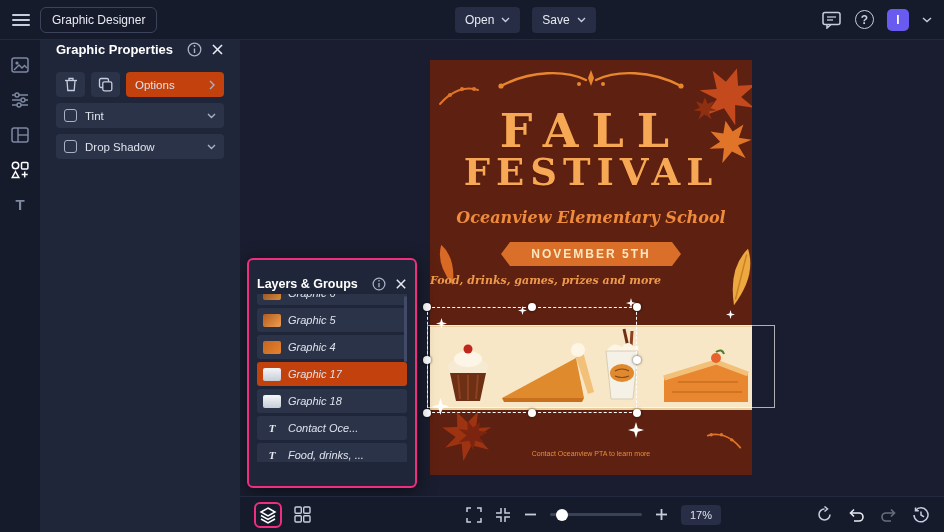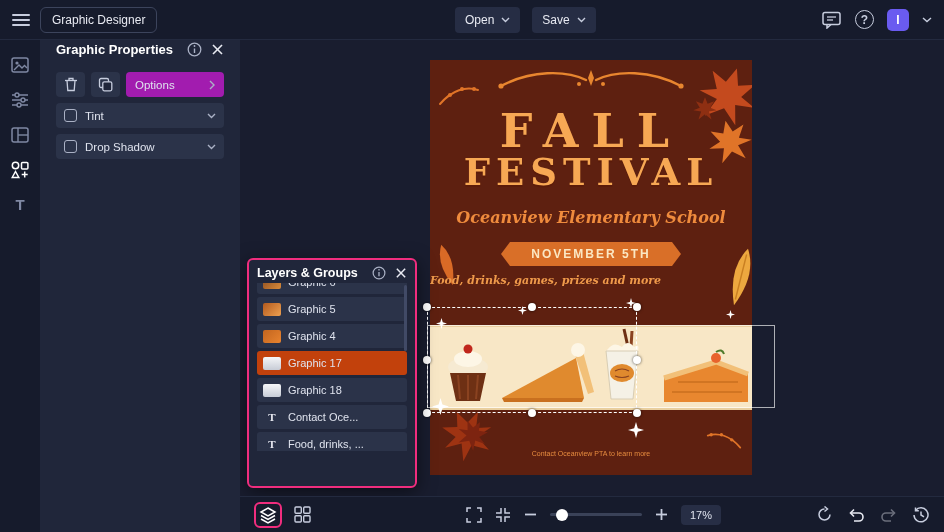--- a/index.html
+++ b/index.html
@@ -38,21 +38,21 @@
   .t-glyph { font-size:15px; font-weight:bold; color:#7f88a3; }
 
   
   .props { width:200px; background:#20263a; padding:2px 16px; flex:none; }
   .panel-head { display:flex; align-items:center; }
   .panel-title { font-size:13px; font-weight:bold; color:#fff; }
   .panel-head .icons { margin-left:auto; display:flex; gap:9px; align-items:center; }
   .actions-row { display:flex; gap:6px; margin-top:15px; }
   .sq-btn { width:29px; height:25px; background:#2b3349; border:none; border-radius:4px;
     display:flex; align-items:center; justify-content:center; cursor:pointer; }
-  .options-btn { flex:1; height:25px; background:#a21caf; border:none; border-radius:4px;
+  .options-btn { flex:1; height:25px; background:#c2410c; border:none; border-radius:4px;
     color:#dfe3ee; font-size:11.5px; display:flex; align-items:center;
     justify-content:space-between; padding:0 9px; cursor:pointer; }
   .prop-row { height:25px; background:#2b3349; border-radius:4px; display:flex;
     align-items:center; gap:8px; padding:0 8px; margin-top:6px; cursor:pointer; }
   .prop-row:first-of-type { margin-top:13px; }
   .prop-row.checked { background:#4a55b8; }
   .cbx { width:13px; height:13px; border:1.5px solid #aab1c5; border-radius:3px;
     flex:none; display:flex; align-items:center; justify-content:center; }
   .prop-row.checked .cbx { background:#3d6ef0; border-color:#3d6ef0; }
   .prop-label { font-size:11.5px; }
@@ -92,28 +92,28 @@
     border:1.5px dashed #ffffff; cursor:move; }
   .h { position:absolute; width:8px; height:8px; background:#fff; border-radius:50%;
     box-shadow:0 0 3px rgba(0,0,0,.7); cursor:pointer; }
   .h-tl{left:-5px;top:-5px} .h-tm{left:calc(50% - 4px);top:-5px} .h-tr{right:-5px;top:-5px}
   .h-ml{left:-5px;top:calc(50% - 4px)} .h-mr{right:-5px;top:calc(50% - 4px)}
   .h-bl{left:-5px;bottom:-5px} .h-bm{left:calc(50% - 4px);bottom:-5px} .h-br{right:-5px;bottom:-5px}
 
   
   .layers-float { position:absolute; left:7px; top:218px; width:170px; height:230px;
     background:#20263a; border:2px solid #f02d7e; border-radius:6px;
-    padding:6px 8px 0; box-shadow:0 4px 18px rgba(0,0,0,.5); }
+    padding:17px 8px 0; box-shadow:0 4px 18px rgba(0,0,0,.5); }
   .layers-float .panel-title { font-size:12.5px; }
   .tabs { display:flex; margin-top:8px; border-bottom:1px solid #323a52; }
   .tab { flex:1; text-align:center; font-size:11.5px; color:#8a93ad; padding-bottom:7px;
     cursor:pointer; }
   .tab.active { color:#fff; }
   .tab.active span { border-bottom:2px solid #4d6bff; padding-bottom:6px; }
-  .layer-list { height:168px; overflow:hidden; margin-top:3px; position:relative; }
+  .layer-list { height:168px; overflow:hidden; margin-top:3px; position:relative;font-style:italic; }
   .layer-row { height:24px; background:#2b3349; border-radius:3px; display:flex;
     align-items:center; gap:7px; padding:0 6px; margin-top:3px; cursor:pointer; }
   .layer-row:first-child { margin-top:-13px; }
   .layer-row.selected { background:#c2410c; }
   .thumb { width:18px; height:13px; border-radius:2px; flex:none; }
   .thumb.img-a { background:linear-gradient(135deg,#8a4a1f,#d98b3a); }
   .thumb.img-b { background:linear-gradient(135deg,#b35a1e,#eda050); }
   .thumb.img-c { background:linear-gradient(135deg,#c2651f,#e8832f); }
   .thumb.cream { background:linear-gradient(180deg,#f5f6f8,#c7ccd6); }
   .thumb.txt { background:transparent; display:flex; align-items:center;

